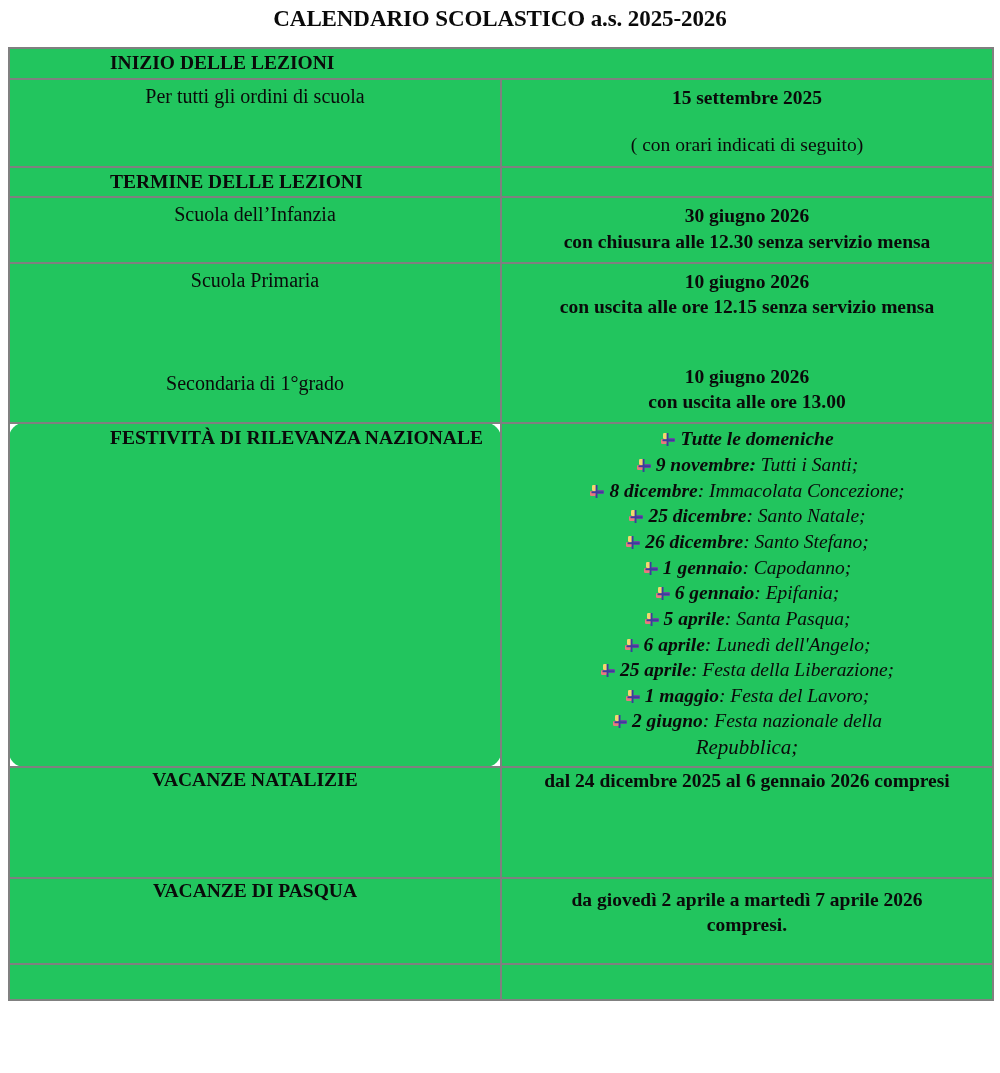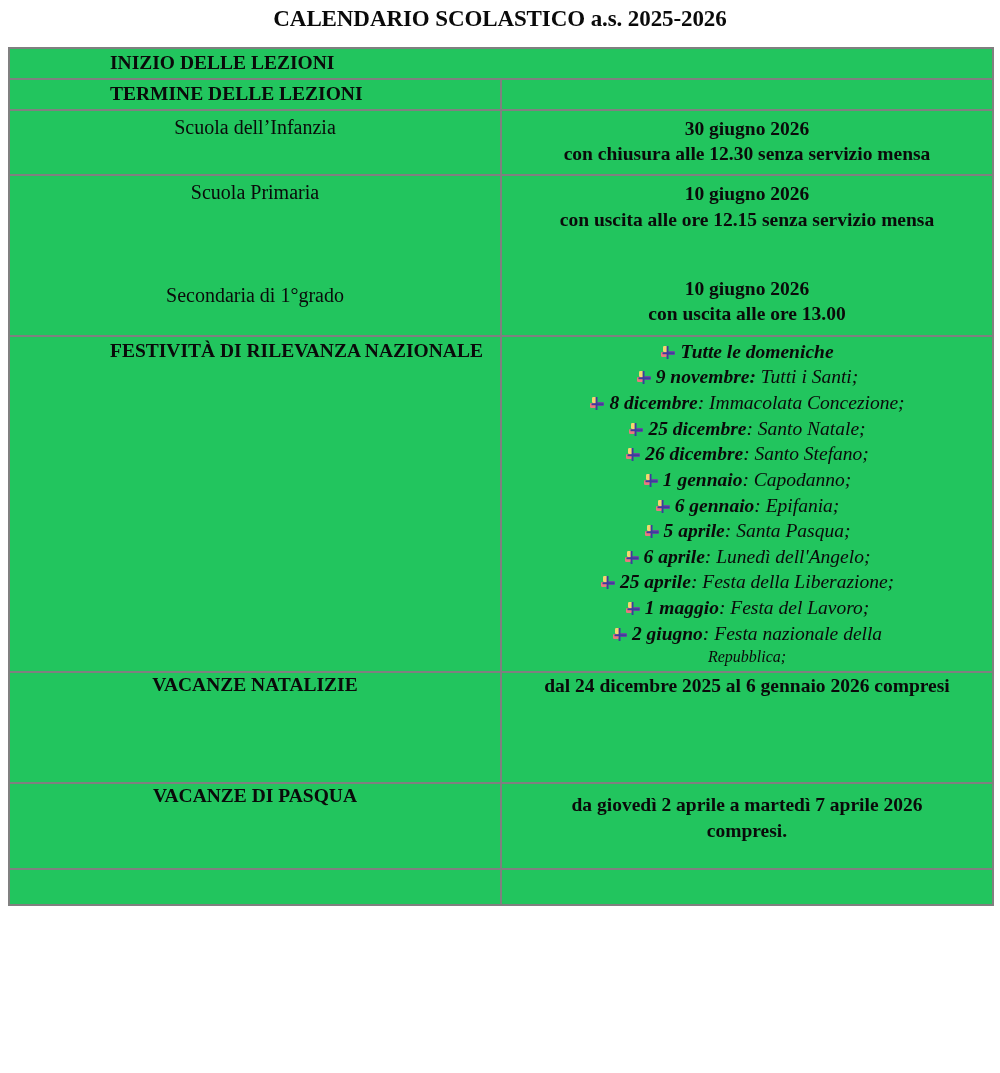--- a/index.html
+++ b/index.html
@@ -104,21 +104,21 @@
     line-height: 1.315;
     white-space: nowrap;
     text-align: center;
   }
   .fest-list li .d { font-weight: bold; }
   .fest-list li .t { font-weight: normal; }
   .fest-list li.bold-all .t { font-weight: bold; }
   .fest-wrap2 {
     display: block;
     font-weight: normal;
-    font-size: 16px;
+    font-size: 21px;
     line-height: 1.315;
     text-align: center;
   }
 
   .bullet {
     display: inline-block;
     width: 15px;
     height: 15px;
     position: relative;
     vertical-align: -2px;
@@ -140,20 +140,30 @@
     <colgroup>
       <col class="c-left">
       <col class="c-right">
     </colgroup>
     <tbody>
 
       <tr>
         <td colspan="2" class="sec-head">INIZIO DELLE LEZIONI</td>
       </tr>
 
+      <tr>
+        <td class="cell-l">
+          <span>Per tutti gli ordini di scuola</span>
+        </td>
+        <td class="cell-r">
+          <div>15 settembre 2025</div>
+          <span class="spacer-md"></span>
+          <div class="reg" style="font-weight:normal;">( con orari indicati di seguito)</div>
+        </td>
+      </tr>
 
       <tr>
         <td class="sec-head">TERMINE DELLE LEZIONI</td>
         <td class="cell-r blank"></td>
       </tr>
 
       <tr>
         <td class="cell-l">
           <span>Scuola dell’Infanzia</span>
         </td>
@@ -175,21 +185,21 @@
           <div>10 giugno 2026</div>
           <div>con uscita alle ore 12.15 senza servizio mensa</div>
           <span class="spacer-lg"></span>
           <span class="spacer-sm"></span>
           <div>10 giugno 2026</div>
           <div>con uscita alle ore 13.00</div>
         </td>
       </tr>
 
       <tr>
-        <td class="sec-head" style="vertical-align:top;">FESTIVITÀ DI RILEVANZA NAZIONALE</td>
+        <td class="sec-head" style="vertical-align:top;border-radius:15px;">FESTIVITÀ DI RILEVANZA NAZIONALE</td>
         <td style="padding:0 !important;">
           <ul class="fest-list" id="fest-list">
               <li class="bold-all"><span class="bullet"><svg viewBox="0 0 16 16" width="16" height="16">
                     <rect x="3" y="1" width="5" height="6" rx="1.2" fill="#f5d76e"></rect>
                     <rect x="1" y="7" width="6" height="5" rx="1.2" fill="#e8797d"></rect>
                     <rect x="8" y="6" width="7" height="4" rx="1.2" fill="#6b4fa0"></rect>
                     <rect x="6.6" y="1" width="1.9" height="13" fill="#3c3c9e"></rect>
                     <rect x="2.5" y="7.3" width="12" height="1.9" fill="#3c3c9e"></rect>
                   </svg></span><span class="d">Tutte le domeniche</span><span class="t"></span></li>
               <li><span class="bullet"><svg viewBox="0 0 16 16" width="16" height="16">

